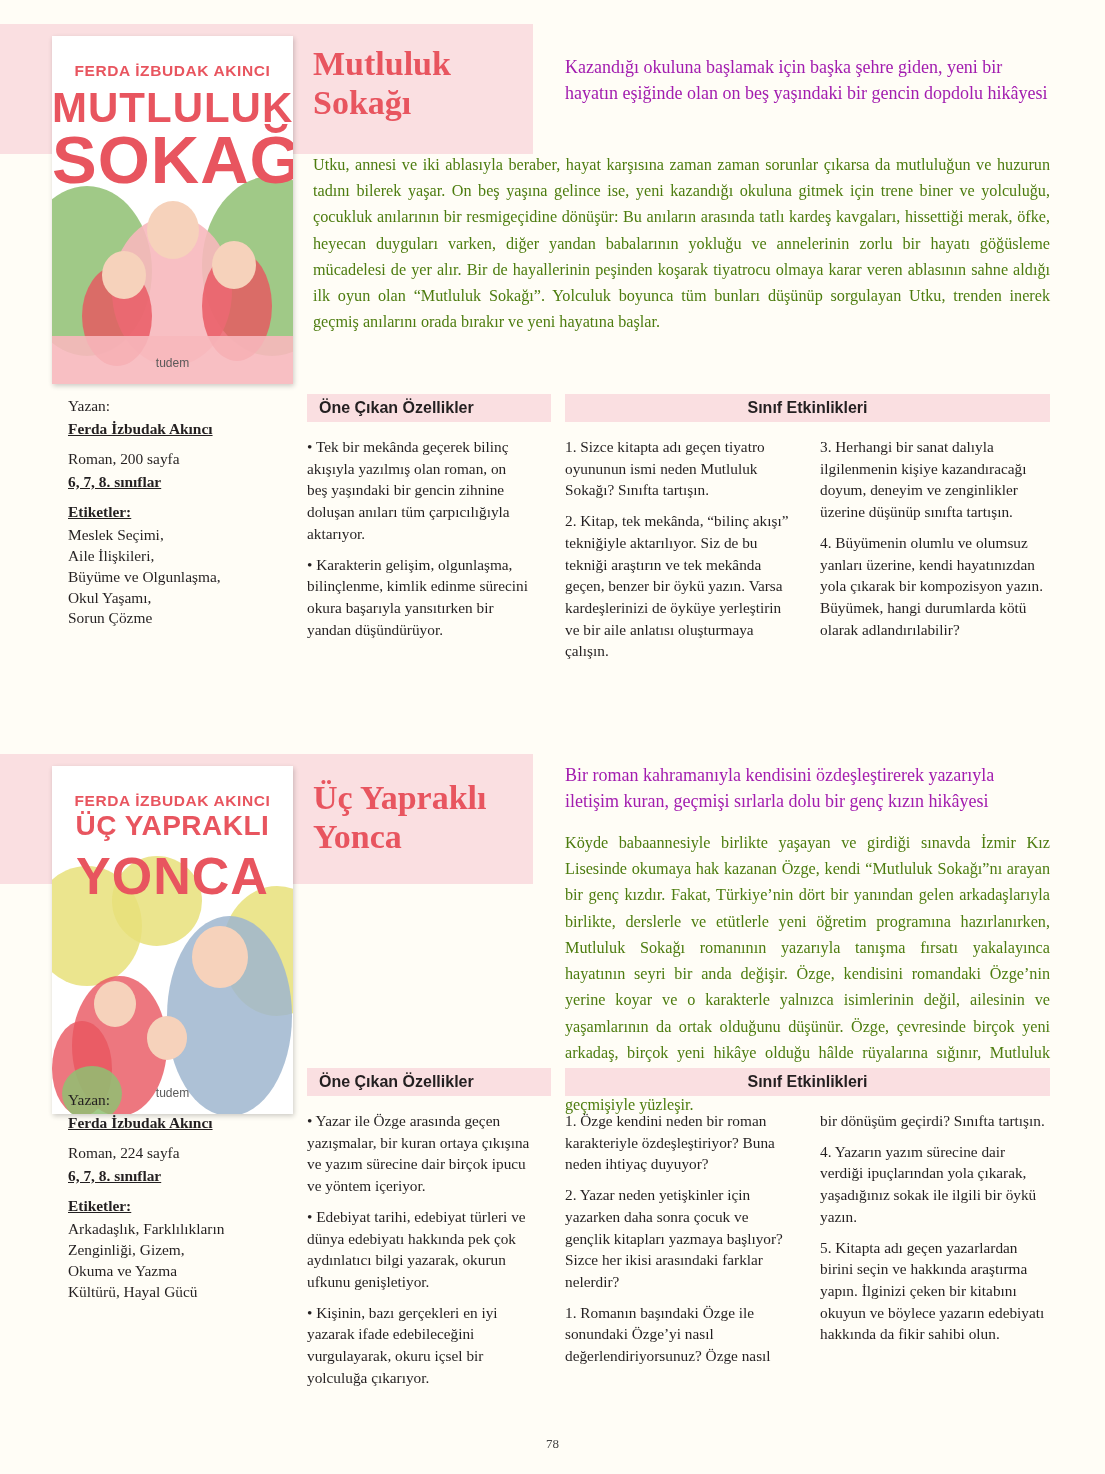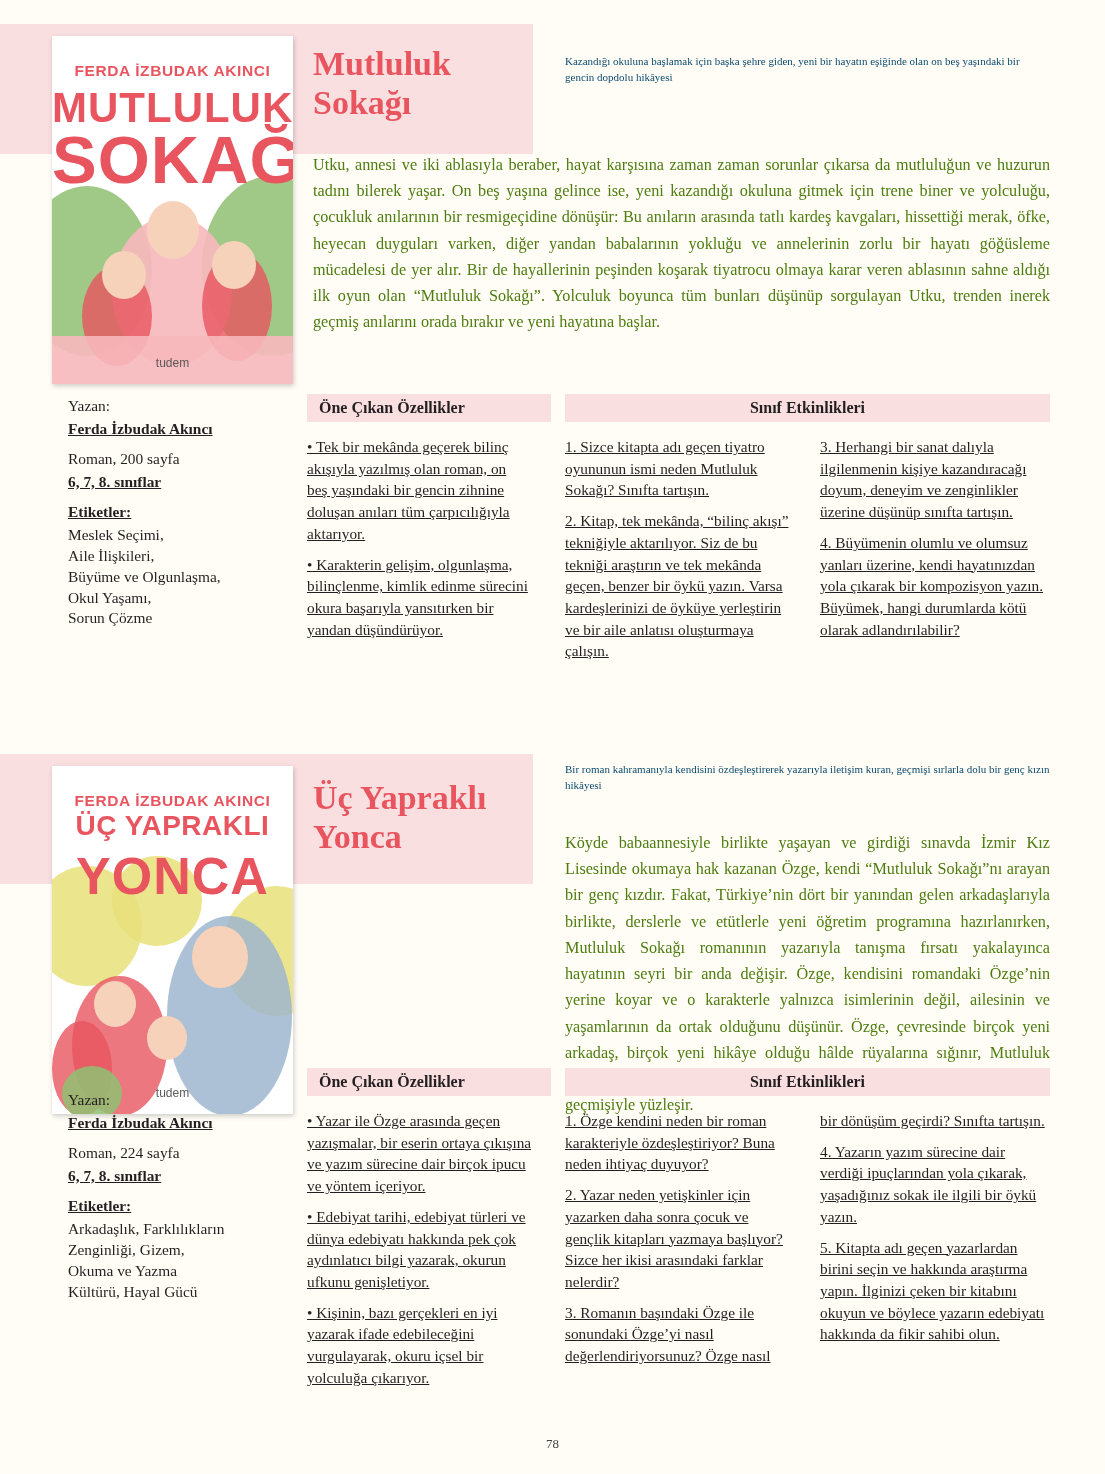--- a/index.html
+++ b/index.html
@@ -111,23 +111,23 @@
     width: 230px;
   }
   .entry-1 .book-title { top: 44px; }
   .entry-2 .book-title { top: 778px; }
 
   
   .lead {
     position: absolute;
     left: 565px;
     width: 485px;
-    font-size: 11px;
+    font-size: 18px;
     line-height: 1.45;
-    color: #0c4a6e;
+    color: #a21caf;
   }
 
   
   .body-text {
     position: absolute;
     font-size: 16.2px;
     line-height: 1.62;
     text-align: justify;
     color: #4d7c0f;
   }
@@ -142,36 +142,36 @@
   }
   .meta .b { font-weight: bold; text-decoration: underline; }
   .meta p { margin: 0 0 2px 0; }
   .meta .gap { margin-top: 9px; }
 
   
   .sec-head {
     position: absolute;
     height: 28px;
     background: #fadfe1;
-    font-family: Liberation Serif, serif;
+    font-family: Liberation Sans, sans-serif;
     font-weight: bold;
     font-size: 16px;
     color: #231f20;
     display: flex;
     align-items: center;
     justify-content: center;
   }
   .sec-head.left-al { justify-content: flex-start; padding-left: 12px; }
 
   .col-text {
     position: absolute;
     font-size: 15.3px;
     line-height: 1.42;
   }
-  .col-text p { margin: 0 0 9px 0; text-decoration: underline; }
+  .col-text p { margin: 0 0 9px 0; }
 
   .page-num {
     position: absolute;
     left: 0;
     width: 1105px;
     bottom: 22px;
     text-align: center;
     font-size: 13px;
     color: #444;
   }
@@ -285,29 +285,29 @@
     <p style="white-space:pre-line;">Arkadaşlık, Farklılıkların
 Zenginliği, Gizem,
 Okuma ve Yazma
 Kültürü, Hayal Gücü</p>
   </div>
 
   <div class="sec-head left-al" style="left:307px; top:328px; width:232px;">Öne Çıkan Özellikler</div>
   <div class="sec-head" style="left:565px; top:328px; width:485px;">Sınıf Etkinlikleri</div>
 
   <div class="col-text" style="left:307px; top:370px; width:230px;">
-    <p>• Yazar ile Özge arasında geçen yazışmalar, bir eserin ortaya çıkışına ve yazım sürecine dair birçok ipucu ve yöntem içeriyor.</p>
+    <p>• Yazar ile Özge arasında geçen yazışmalar, bir kuran ortaya çıkışına ve yazım sürecine dair birçok ipucu ve yöntem içeriyor.</p>
     <p>• Edebiyat tarihi, edebiyat türleri ve dünya edebiyatı hakkında pek çok aydınlatıcı bilgi yazarak, okurun ufkunu genişletiyor.</p>
     <p>• Kişinin, bazı gerçekleri en iyi yazarak ifade edebileceğini vurgulayarak, okuru içsel bir yolculuğa çıkarıyor.</p>
   </div>
 
   <div class="col-text" style="left:565px; top:370px; width:228px;">
     <p>1. Özge kendini neden bir roman karakteriyle özdeşleştiriyor? Buna neden ihtiyaç duyuyor?</p>
     <p>2. Yazar neden yetişkinler için yazarken daha sonra çocuk ve gençlik kitapları yazmaya başlıyor? Sizce her ikisi arasındaki farklar nelerdir?</p>
-    <p>3. Romanın başındaki Özge ile sonundaki Özge’yi nasıl değerlendiriyorsunuz? Özge nasıl</p>
+    <p>1. Romanın başındaki Özge ile sonundaki Özge’yi nasıl değerlendiriyorsunuz? Özge nasıl</p>
   </div>
 
   <div class="col-text" style="left:820px; top:370px; width:230px;">
     <p>bir dönüşüm geçirdi? Sınıfta tartışın.</p>
     <p>4. Yazarın yazım sürecine dair verdiği ipuçlarından yola çıkarak, yaşadığınız sokak ile ilgili bir öykü yazın.</p>
     <p>5. Kitapta adı geçen yazarlardan birini seçin ve hakkında araştırma yapın. İlginizi çeken bir kitabını okuyun ve böylece yazarın edebiyatı hakkında da fikir sahibi olun.</p>
   </div>
 </div>
 
 <div class="page-num">78</div>

